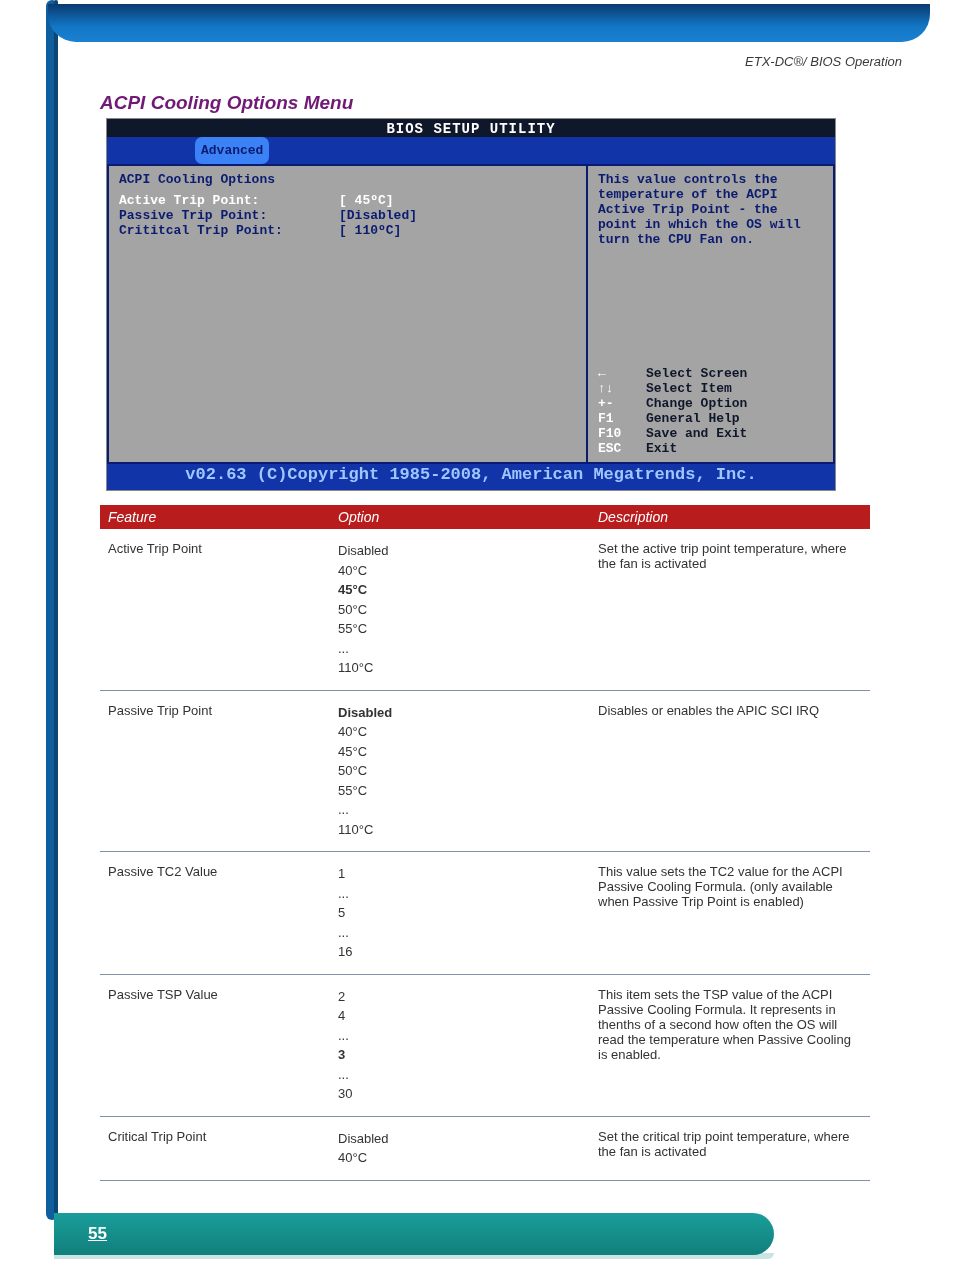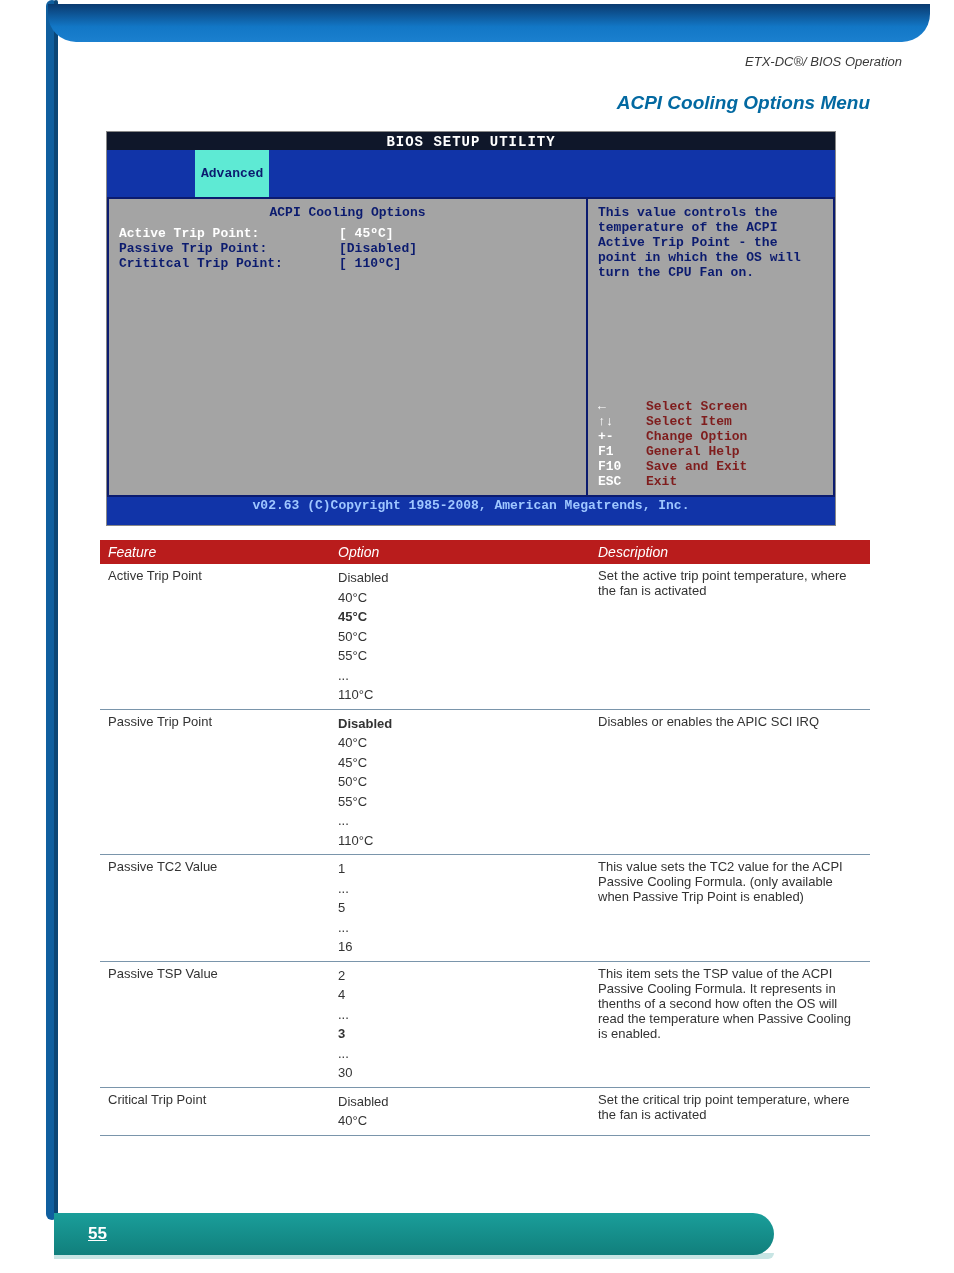--- a/index.html
+++ b/index.html
@@ -45,26 +45,25 @@
     font-style: italic;
     font-family: "Segoe UI", Tahoma, sans-serif;
   }
   .content {
     position: absolute;
     top: 92px;
     left: 100px;
     width: 770px;
   }
   .section-title {
-    color: #0369a1;
+    color: #701a75;
     font-weight: 700;
     font-style: italic;
     font-size: 19px;
-    margin-bottom: 17px;
-    text-align: right;
+    margin-bottom: 4px;
   }
   
   .bios {
     width: 730px;
     margin-left: 6px;
     font-family: "Courier New", monospace;
     font-weight: bold;
     color: #fff;
     border: 1px solid #888;
   }
@@ -76,43 +75,43 @@
     padding: 2px 0 0 0;
     letter-spacing: 1px;
   }
   .bios-tabs {
     background: #1134a8;
     font-size: 13px;
     padding: 0 0 0 88px;
   }
   .bios-tab-active {
     display: inline-block;
-    background: #5eead4;
+    background: #3b82f6;
     color: #0b1b6f;
-    padding: 16px 6px;
+    padding: 6px 6px;
+    border-radius: 7px;
   }
   .bios-body {
     background: #1134a8;
     display: flex;
     height: 300px;
   }
   .bios-left {
     flex: 0 0 480px;
     background: #a4a4a4;
     color: #0b1b6f;
     border: 2px solid #0b1b6f;
     border-right: 1px solid #0b1b6f;
     padding: 6px 10px;
     font-size: 13px;
   }
   .bios-left .heading {
     color: #0b1b6f;
     font-weight: bold;
     margin-bottom: 6px;
-    text-align: center;
   }
   .bios-row { display:flex; }
   .bios-row .label { flex: 0 0 220px; }
   .bios-row .val { color:#0b1b6f; }
   .bios-row.sel .label { color:#ffffff; }
   .bios-row.sel .val { color:#ffffff; }
   .bios-right {
     flex: 1;
     background: #a4a4a4;
     color: #0b1b6f;
@@ -121,47 +120,47 @@
     padding: 6px 10px;
     font-size: 13px;
     display:flex;
     flex-direction:column;
     justify-content:space-between;
   }
   .bios-helptext { color:#0b1b6f; }
   .bios-nav { color:#000; }
   .bios-nav div { display:flex; }
   .bios-nav .k { color:#ffffff; width:48px; }
-  .bios-nav .d { color:#7f1d1d; }
+  .bios-nav .d { color:#0f172a; }
   .bios-footer {
     background: #1134a8;
     color: #9fc7ff;
     text-align: center;
-    font-size: 13px;
-    padding: 1px 0 12px 0;
+    font-size: 17px;
+    padding: 1px 0 6px 0;
   }
   
   .feat-table {
     margin-top: 14px;
     width: 770px;
     border-collapse: collapse;
     font-size: 13px;
   }
   .feat-table thead th {
     background: #b91c1c;
     color: #fff;
     font-style: italic;
     font-weight: 400;
     text-align: left;
     padding: 4px 8px;
     font-size: 14px;
   }
   .feat-table td {
     vertical-align: top;
-    padding: 4px 8px;
+    padding: 12px 8px;
     color: #333;
     border-top: 1px solid #7a95ab;
     border-bottom: 1px solid #7a95ab;
   }
   .feat-table tbody tr:first-child td { border-top: none; }
   .col-feature { width: 230px; color:#555; font-weight:400; }
   .col-option  { width: 260px; color:#555; }
   .col-desc    { width: 280px; color:#555; }
   .opt-line { line-height: 1.5; }
   .opt-bold { font-weight: 700; }

